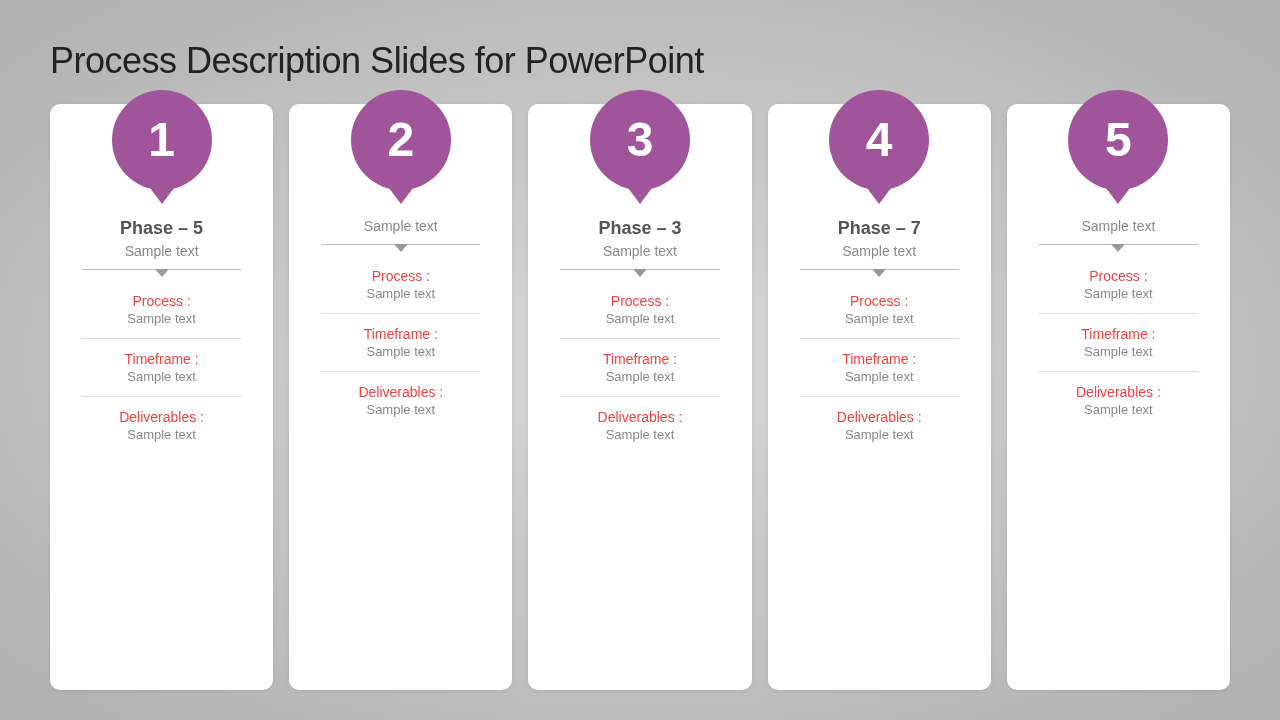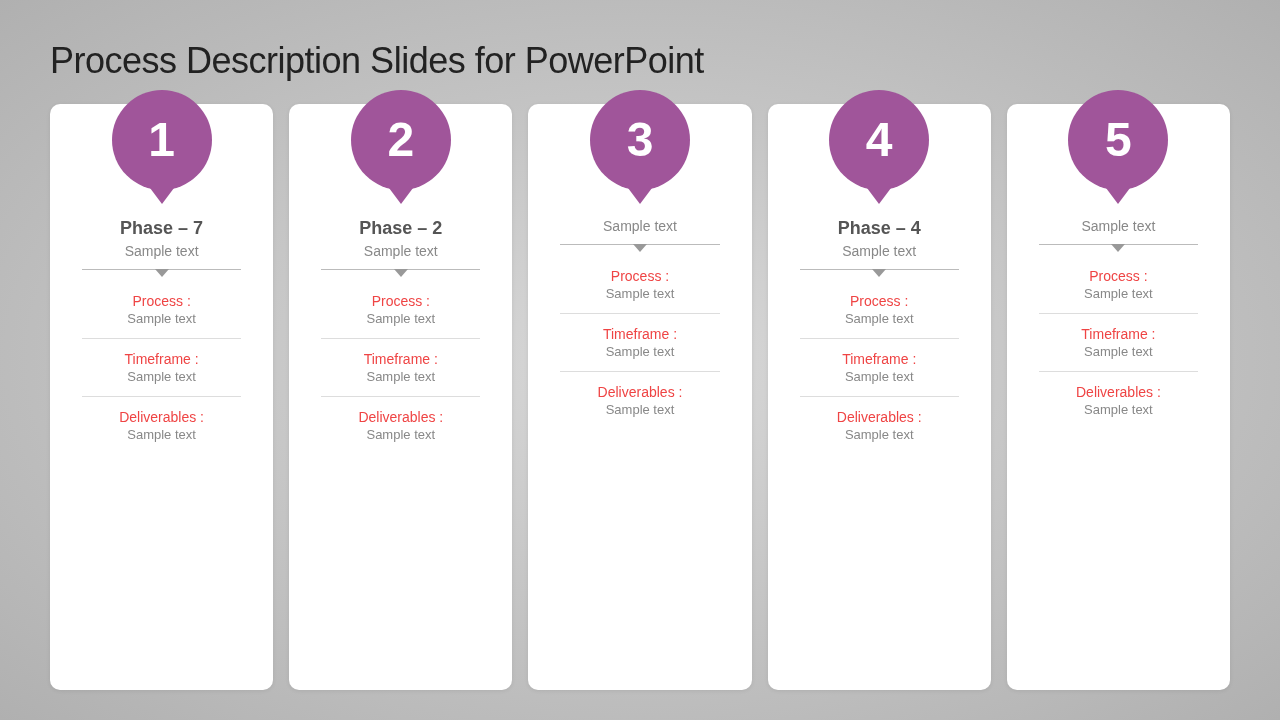--- a/index.html
+++ b/index.html
@@ -145,20 +145,121 @@
 
 <h1 class="page-title">Process Description Slides for PowerPoint</h1>
 
 <div class="cards-container">
 <div class="card">
       <div class="bubble">
         <span class="bubble-number">1</span>
       </div>
 
       <div class="phase-section">
+        <div class="phase-title">Phase – 5</div>
+        <div class="phase-sample">Sample text</div>
+      </div>
+
+      <div class="divider-arrow">
+        <div class="divider-line"></div>
+        <div class="divider-chevron"></div>
+      </div>
+
+      <div class="info-section">
+        <div class="info-label">Process :</div>
+        <div class="info-value">Sample text</div>
+      </div>
+
+      <div class="thin-divider"></div>
+
+      <div class="info-section">
+        <div class="info-label">Timeframe :</div>
+        <div class="info-value">Sample text</div>
+      </div>
+
+      <div class="thin-divider"></div>
+
+      <div class="info-section">
+        <div class="info-label">Deliverables :</div>
+        <div class="info-value">Sample text</div>
+      </div>
+    </div>
+    <div class="card">
+      <div class="bubble">
+        <span class="bubble-number">2</span>
+      </div>
+
+      <div class="phase-section">
+        <div class="phase-sample">Sample text</div>
+      </div>
+
+      <div class="divider-arrow">
+        <div class="divider-line"></div>
+        <div class="divider-chevron"></div>
+      </div>
+
+      <div class="info-section">
+        <div class="info-label">Process :</div>
+        <div class="info-value">Sample text</div>
+      </div>
+
+      <div class="thin-divider"></div>
+
+      <div class="info-section">
+        <div class="info-label">Timeframe :</div>
+        <div class="info-value">Sample text</div>
+      </div>
+
+      <div class="thin-divider"></div>
+
+      <div class="info-section">
+        <div class="info-label">Deliverables :</div>
+        <div class="info-value">Sample text</div>
+      </div>
+    </div>
+    <div class="card">
+      <div class="bubble">
+        <span class="bubble-number">3</span>
+      </div>
+
+      <div class="phase-section">
+        <div class="phase-title">Phase – 3</div>
+        <div class="phase-sample">Sample text</div>
+      </div>
+
+      <div class="divider-arrow">
+        <div class="divider-line"></div>
+        <div class="divider-chevron"></div>
+      </div>
+
+      <div class="info-section">
+        <div class="info-label">Process :</div>
+        <div class="info-value">Sample text</div>
+      </div>
+
+      <div class="thin-divider"></div>
+
+      <div class="info-section">
+        <div class="info-label">Timeframe :</div>
+        <div class="info-value">Sample text</div>
+      </div>
+
+      <div class="thin-divider"></div>
+
+      <div class="info-section">
+        <div class="info-label">Deliverables :</div>
+        <div class="info-value">Sample text</div>
+      </div>
+    </div>
+    <div class="card">
+      <div class="bubble">
+        <span class="bubble-number">4</span>
+      </div>
+
+      <div class="phase-section">
         <div class="phase-title">Phase – 7</div>
         <div class="phase-sample">Sample text</div>
       </div>
 
       <div class="divider-arrow">
         <div class="divider-line"></div>
         <div class="divider-chevron"></div>
       </div>
 
       <div class="info-section">
@@ -175,121 +276,20 @@
 
       <div class="thin-divider"></div>
 
       <div class="info-section">
         <div class="info-label">Deliverables :</div>
         <div class="info-value">Sample text</div>
       </div>
     </div>
     <div class="card">
       <div class="bubble">
-        <span class="bubble-number">2</span>
-      </div>
-
-      <div class="phase-section">
-        <div class="phase-title">Phase – 2</div>
-        <div class="phase-sample">Sample text</div>
-      </div>
-
-      <div class="divider-arrow">
-        <div class="divider-line"></div>
-        <div class="divider-chevron"></div>
-      </div>
-
-      <div class="info-section">
-        <div class="info-label">Process :</div>
-        <div class="info-value">Sample text</div>
-      </div>
-
-      <div class="thin-divider"></div>
-
-      <div class="info-section">
-        <div class="info-label">Timeframe :</div>
-        <div class="info-value">Sample text</div>
-      </div>
-
-      <div class="thin-divider"></div>
-
-      <div class="info-section">
-        <div class="info-label">Deliverables :</div>
-        <div class="info-value">Sample text</div>
-      </div>
-    </div>
-    <div class="card">
-      <div class="bubble">
-        <span class="bubble-number">3</span>
-      </div>
-
-      <div class="phase-section">
-        <div class="phase-sample">Sample text</div>
-      </div>
-
-      <div class="divider-arrow">
-        <div class="divider-line"></div>
-        <div class="divider-chevron"></div>
-      </div>
-
-      <div class="info-section">
-        <div class="info-label">Process :</div>
-        <div class="info-value">Sample text</div>
-      </div>
-
-      <div class="thin-divider"></div>
-
-      <div class="info-section">
-        <div class="info-label">Timeframe :</div>
-        <div class="info-value">Sample text</div>
-      </div>
-
-      <div class="thin-divider"></div>
-
-      <div class="info-section">
-        <div class="info-label">Deliverables :</div>
-        <div class="info-value">Sample text</div>
-      </div>
-    </div>
-    <div class="card">
-      <div class="bubble">
-        <span class="bubble-number">4</span>
-      </div>
-
-      <div class="phase-section">
-        <div class="phase-title">Phase – 4</div>
-        <div class="phase-sample">Sample text</div>
-      </div>
-
-      <div class="divider-arrow">
-        <div class="divider-line"></div>
-        <div class="divider-chevron"></div>
-      </div>
-
-      <div class="info-section">
-        <div class="info-label">Process :</div>
-        <div class="info-value">Sample text</div>
-      </div>
-
-      <div class="thin-divider"></div>
-
-      <div class="info-section">
-        <div class="info-label">Timeframe :</div>
-        <div class="info-value">Sample text</div>
-      </div>
-
-      <div class="thin-divider"></div>
-
-      <div class="info-section">
-        <div class="info-label">Deliverables :</div>
-        <div class="info-value">Sample text</div>
-      </div>
-    </div>
-    <div class="card">
-      <div class="bubble">
         <span class="bubble-number">5</span>
       </div>
 
       <div class="phase-section">
         <div class="phase-sample">Sample text</div>
       </div>
 
       <div class="divider-arrow">
         <div class="divider-line"></div>
         <div class="divider-chevron"></div>

